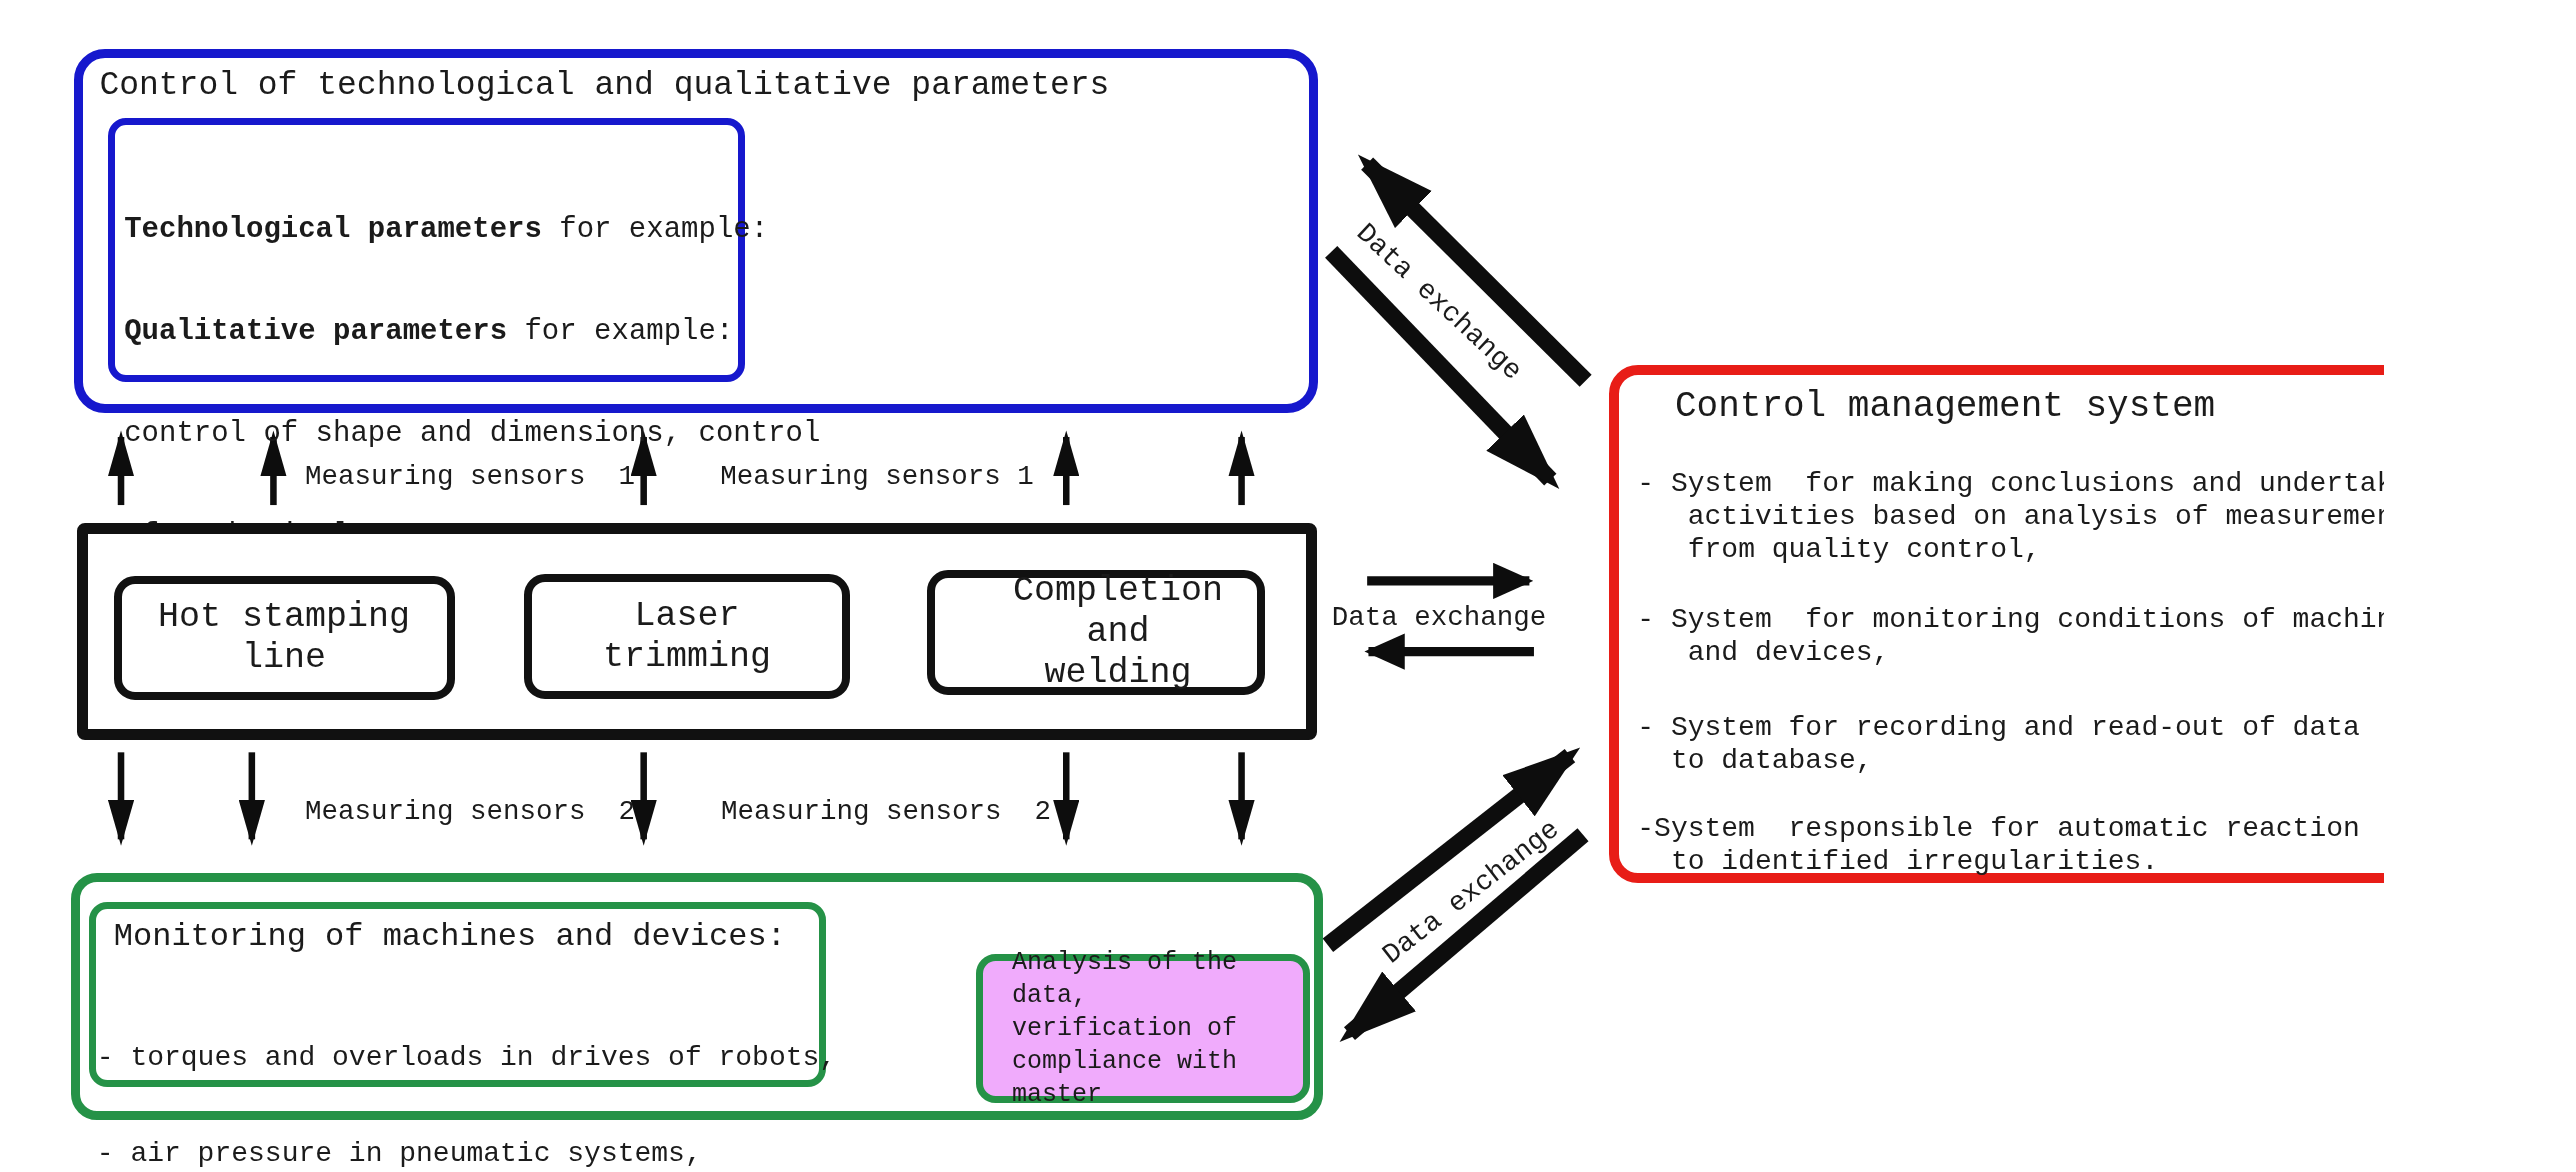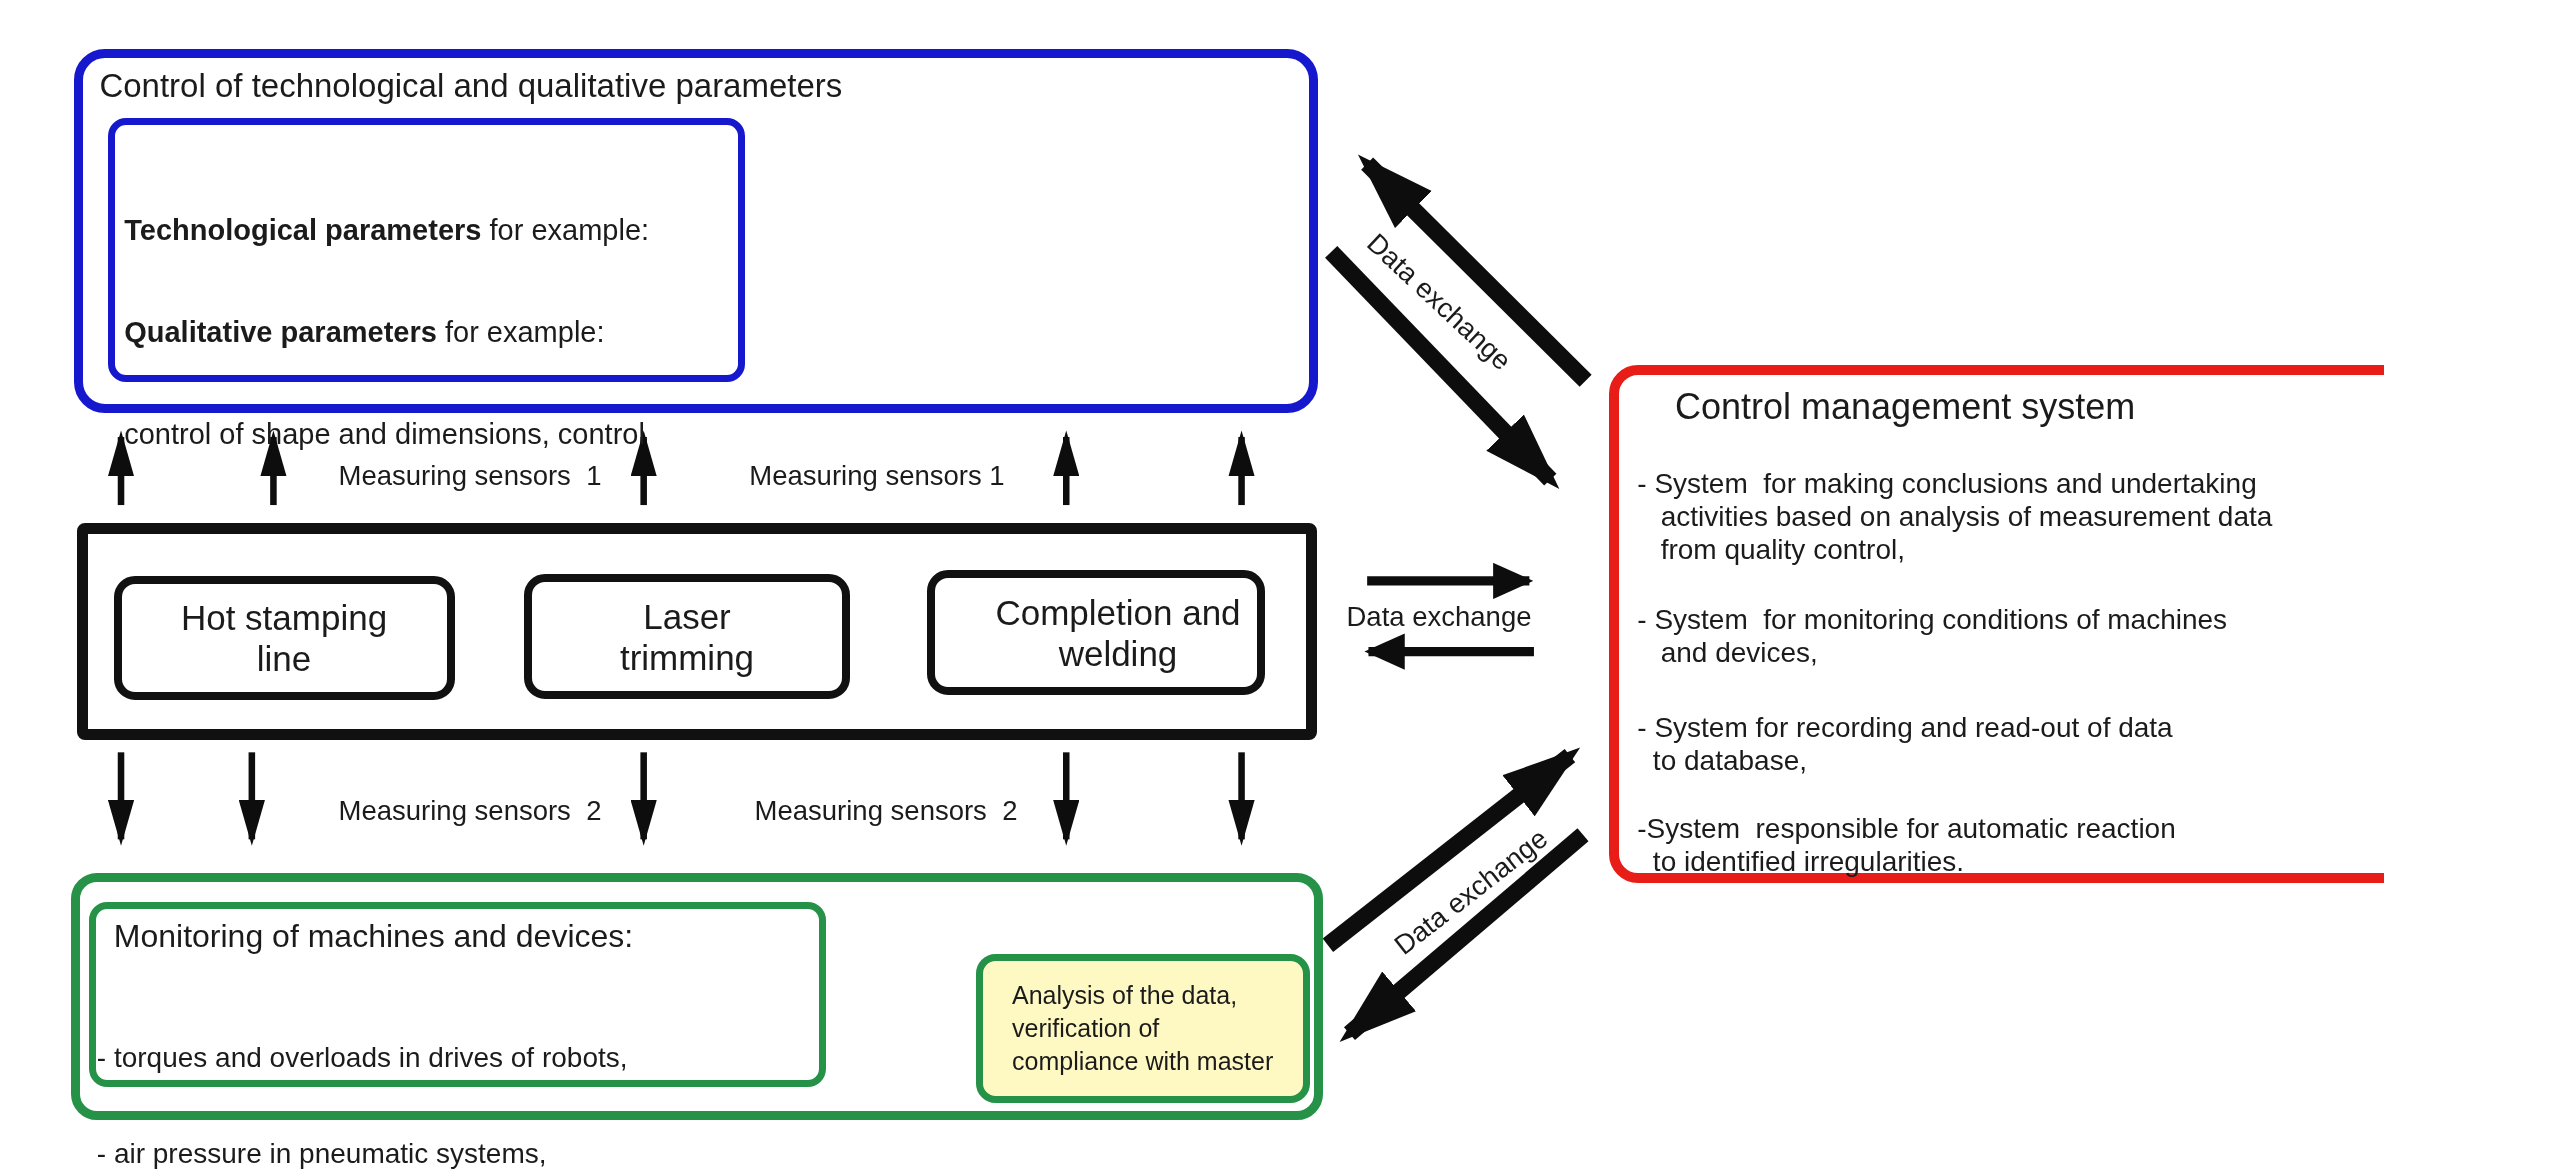--- a/index.html
+++ b/index.html
@@ -1,18 +1,18 @@
 <!DOCTYPE html>
 <html style="font-size:10.5px"><head>
 <meta charset="utf-8">
 <style>
   html,body{margin:0;padding:0;background:#ffffff;}
   .canvas{
     position:relative;width:2384px;height:1173px;background:#ffffff;
-    font-family:Liberation Sans, sans-serif;color:#1b1b1b;overflow:hidden;
+    font-family:Liberation Mono, monospace;color:#1b1b1b;overflow:hidden;
   }
   .canvas *{box-sizing:border-box;}
   .box{position:absolute;background:#ffffff;}
   
   .blue-outer{left:74px;top:49px;width:1244px;height:364px;border:9.8px solid #1618cd;border-radius:31px;}
   .ctrl-title{position:absolute;left:16.4px;top:9.2px;font-size:33px;white-space:pre;}
   .blue-inner{position:absolute;left:25px;top:60px;width:637px;height:264px;border:7.8px solid #1618cd;border-radius:18px;background:#fff;}
   .para{position:absolute;left:9.2px;font-size:29px;line-height:34px;white-space:pre;}
   .para .b{font-weight:bold;}
   .p1{top:19.6px;}
@@ -26,21 +26,21 @@
     display:flex;align-items:center;justify-content:center;text-align:center;
     font-size:35px;line-height:41px;white-space:pre-line;}
   .st1{left:25.5px;top:42px;width:341px;height:124px;}
   .st2{left:436px;top:40px;width:326px;height:125px;}
   .st3{left:839px;top:36px;width:338px;height:125px;padding-left:44px;}
   
   .green-outer{left:63px;top:873px;width:1252px;height:247px;border:9.8px solid #259247;border-radius:26px;margin-left:8px;}
   .green-inner{position:absolute;left:8.5px;top:20px;width:737px;height:185px;border:7.8px solid #259247;border-radius:18.3px;background:#fff;}
   .mon-title{position:absolute;left:18.3px;top:9.2px;font-size:32px;white-space:pre;}
   .mon-items{position:absolute;left:1.3px;top:69px;font-size:28px;line-height:32px;white-space:pre;}
-  .green-small{position:absolute;left:896px;top:72px;width:334px;height:149px;border:7.2px solid #259247;border-radius:19.6px;background:#fef9c3;
+  .green-small{position:absolute;left:896px;top:72px;width:334px;height:149px;border:7.2px solid #259247;border-radius:19.6px;background:#f0abfc;
     display:flex;align-items:center;padding-left:29px;}
   .green-small .txt{font-size:25px;line-height:33px;white-space:pre-wrap;}
   
   .red-box{left:1609px;top:365px;width:913px;height:518px;border:10.5px solid #e81d17;border-radius:29px;}
   .central-title{position:absolute;left:56px;top:10.5px;font-size:36px;white-space:pre;}
   .c-item{position:absolute;left:18.3px;font-size:28px;line-height:33px;white-space:pre-wrap;}
   .ci1{top:92px;} .ci2{top:228px;} .ci3{top:336px;} .ci4{top:437px;}
   
   .lbl{position:absolute;font-size:27.5px;white-space:pre;transform:translate(-50%,-50%);}
   .mt1{left:470px;top:476px;}

